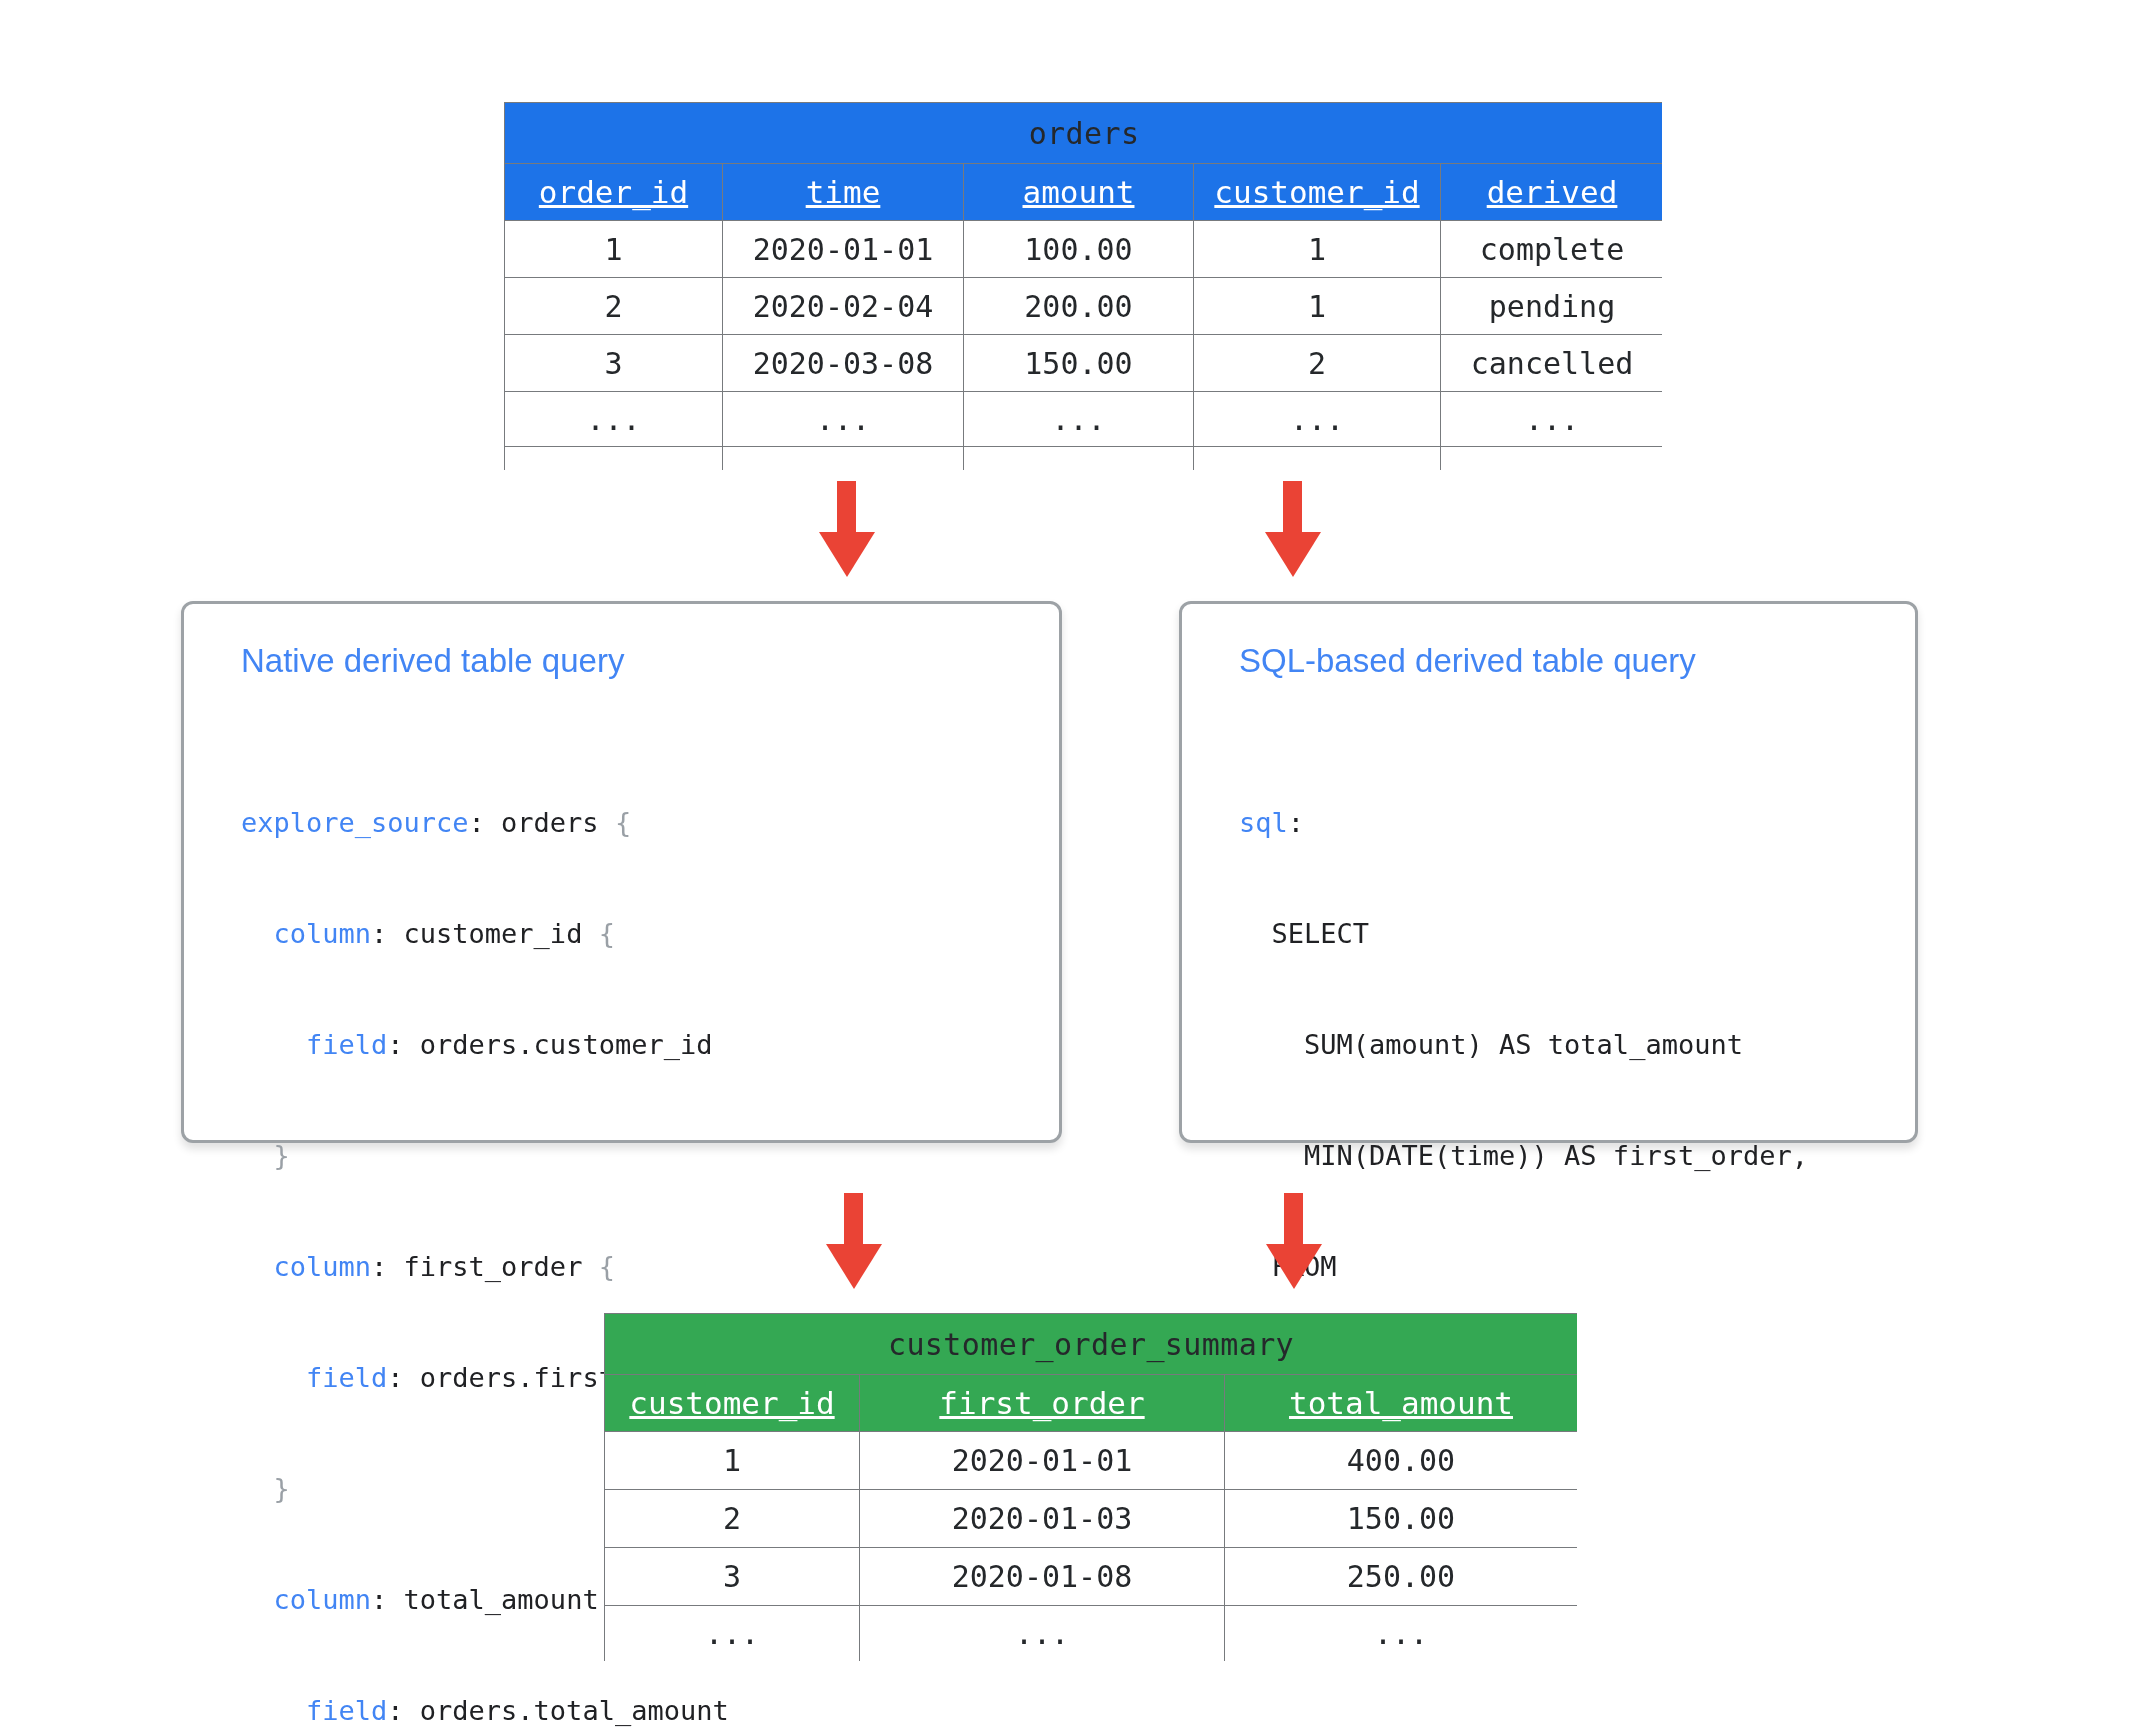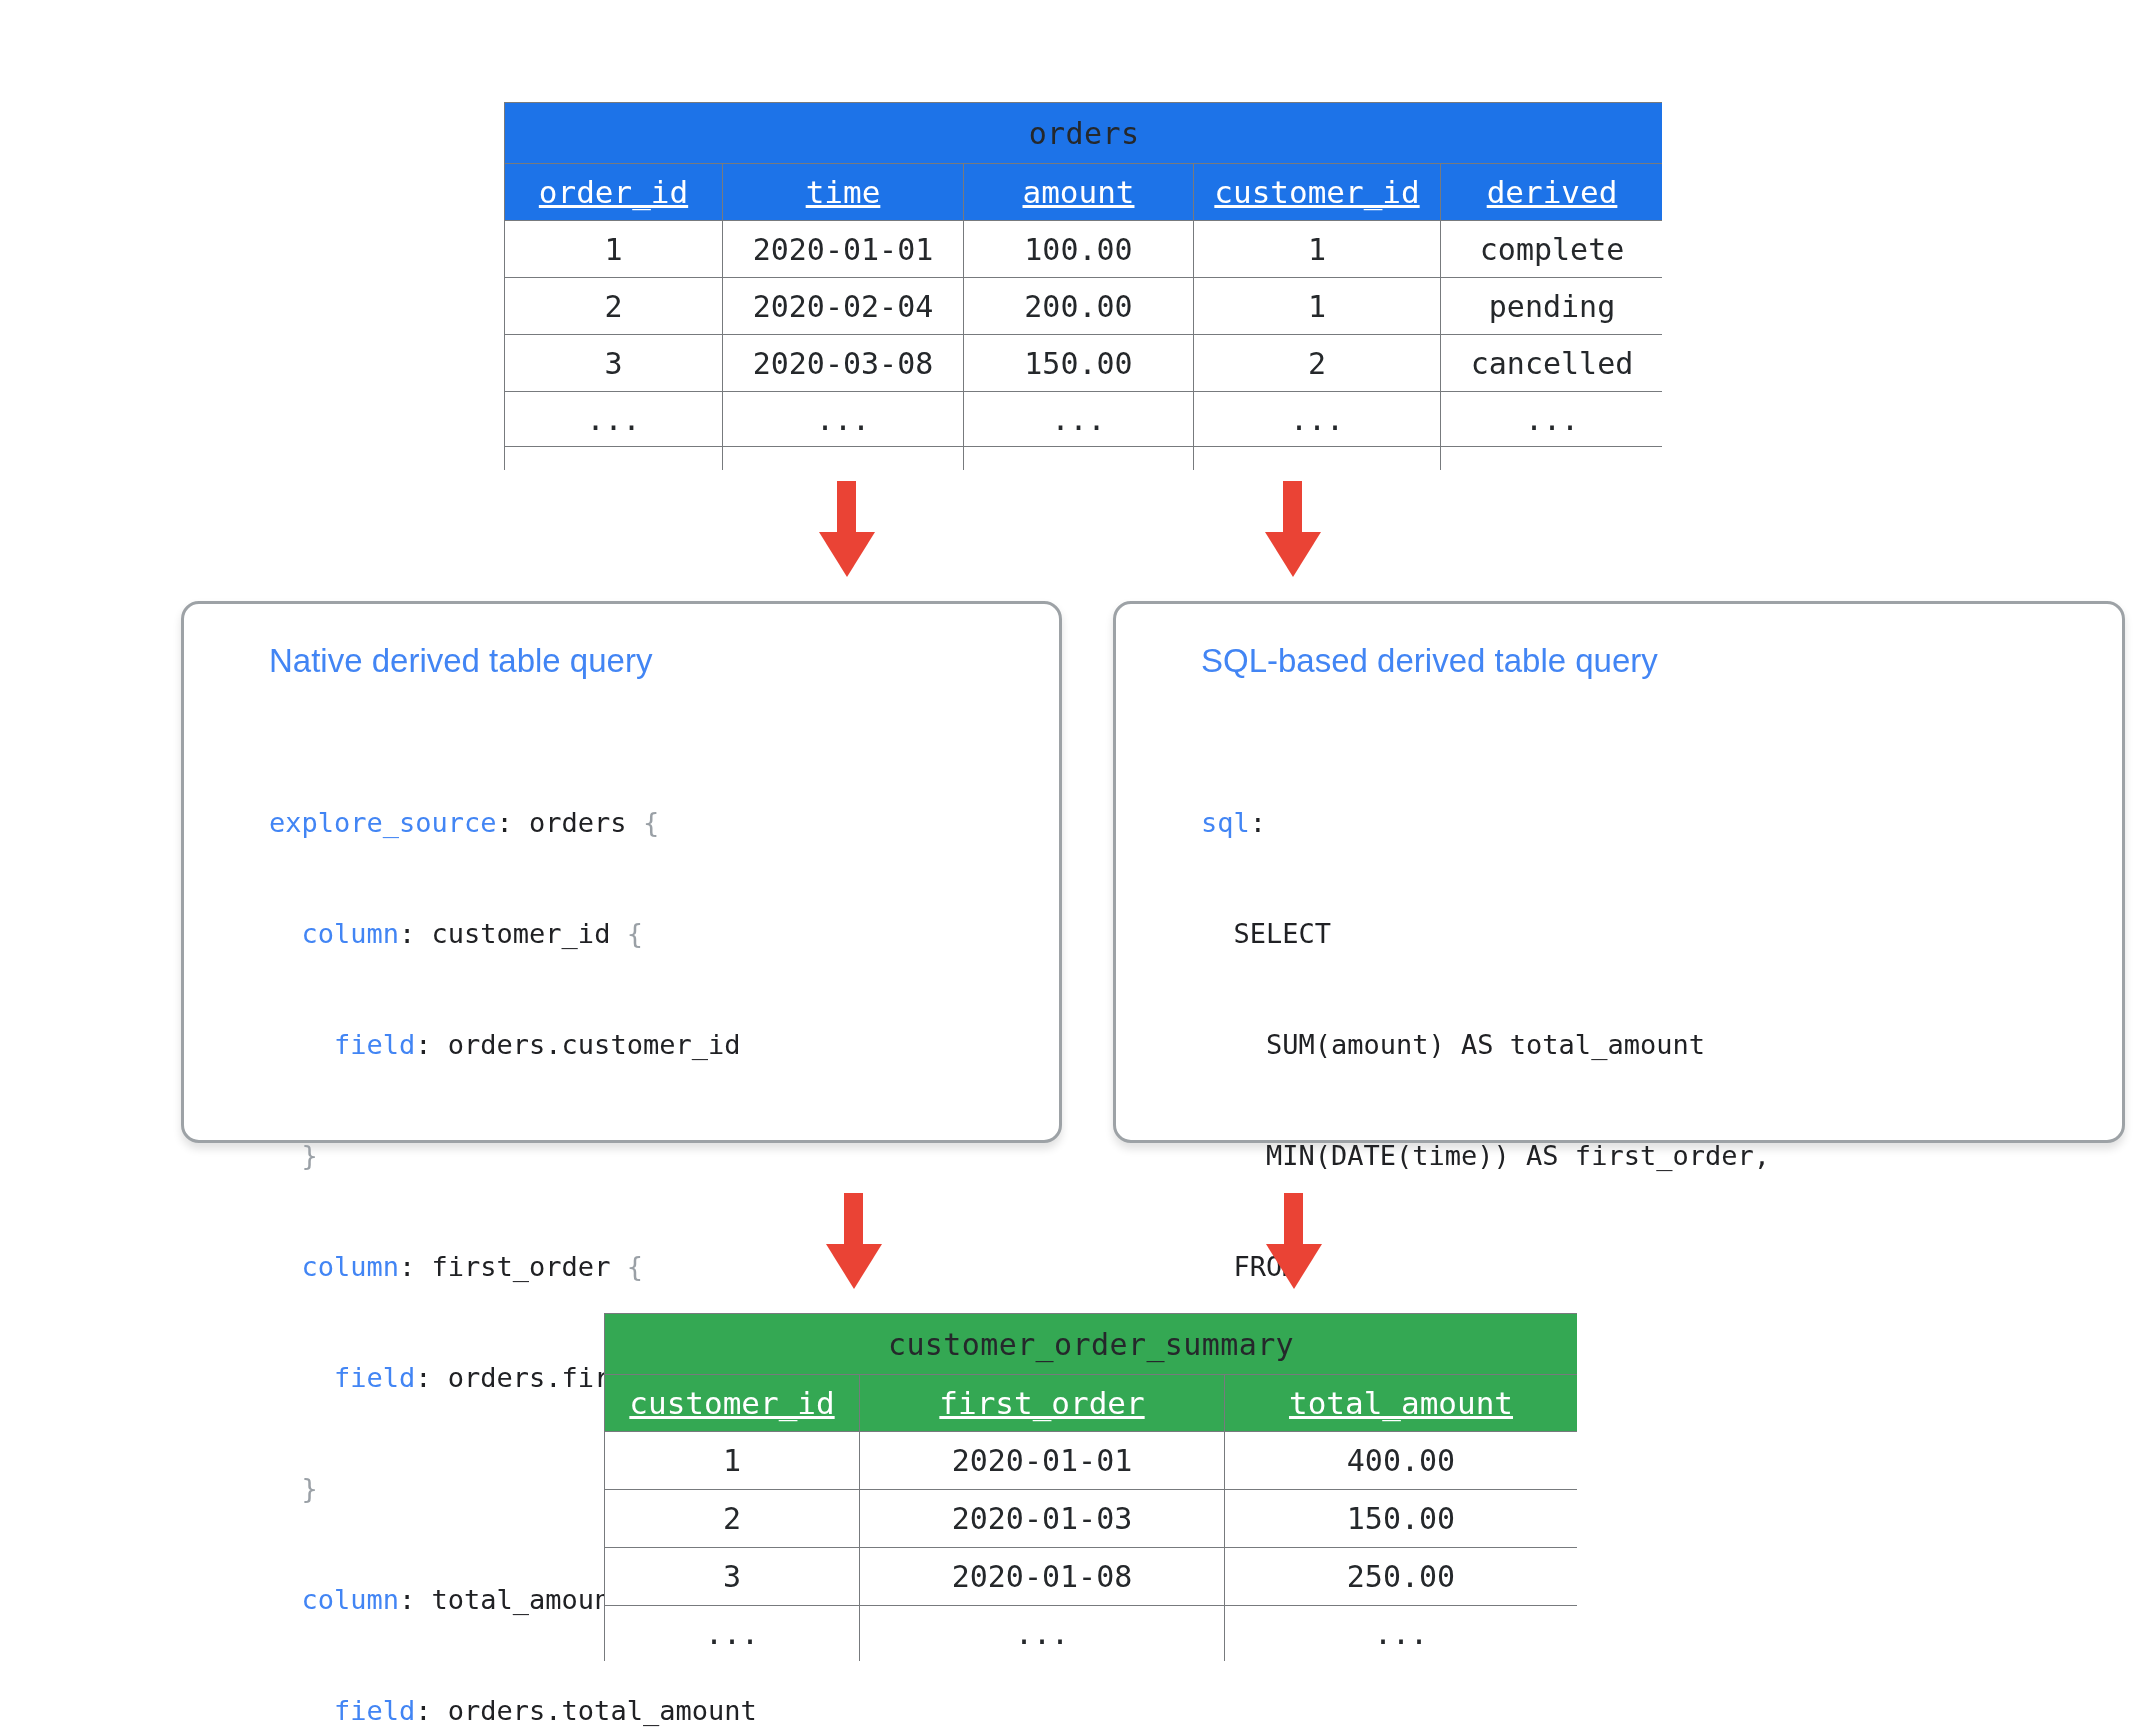--- a/index.html
+++ b/index.html
@@ -35,26 +35,25 @@
   .arrow .stem { width:19.6px; height:51px; margin:0 auto; background:var(--arrow-red); }
   .arrow .head {
     width:0; height:0; margin:0 auto;
     border-left:28.5px solid transparent; border-right:28.5px solid transparent;
     border-top:45px solid var(--arrow-red);
   }
 
   
   .panel {
     position:absolute; top:601px; height:542px; box-sizing:border-box;
-    background:#ffffff; border:3.6px solid #9da2a6; border-radius:18px;
+    background:#ffffff; border:3.6px solid #9da2a6; border-radius:12px;
     box-shadow:0 5.3px 9px rgba(0,0,0,0.12);
-    padding-left:28px;
   }
   .panel-native { left:181px;  width:881px; }
-  .panel-sql    { left:1113px; width:1012px; }
+  .panel-sql    { left:1179px; width:739px; }
   .panel-title  {
     margin:37px 0 0 57px; font-size:33px; line-height:39px;
     color:var(--panel-title-blue);
   }
   .code {
     margin:50px 0 0 57px;
     font-family:"DejaVu Sans Mono","Liberation Mono",monospace;
     font-size:27px; line-height:37px; white-space:pre; color:#202124;
   }
   .code .kw { color:var(--code-keyword-blue); }

